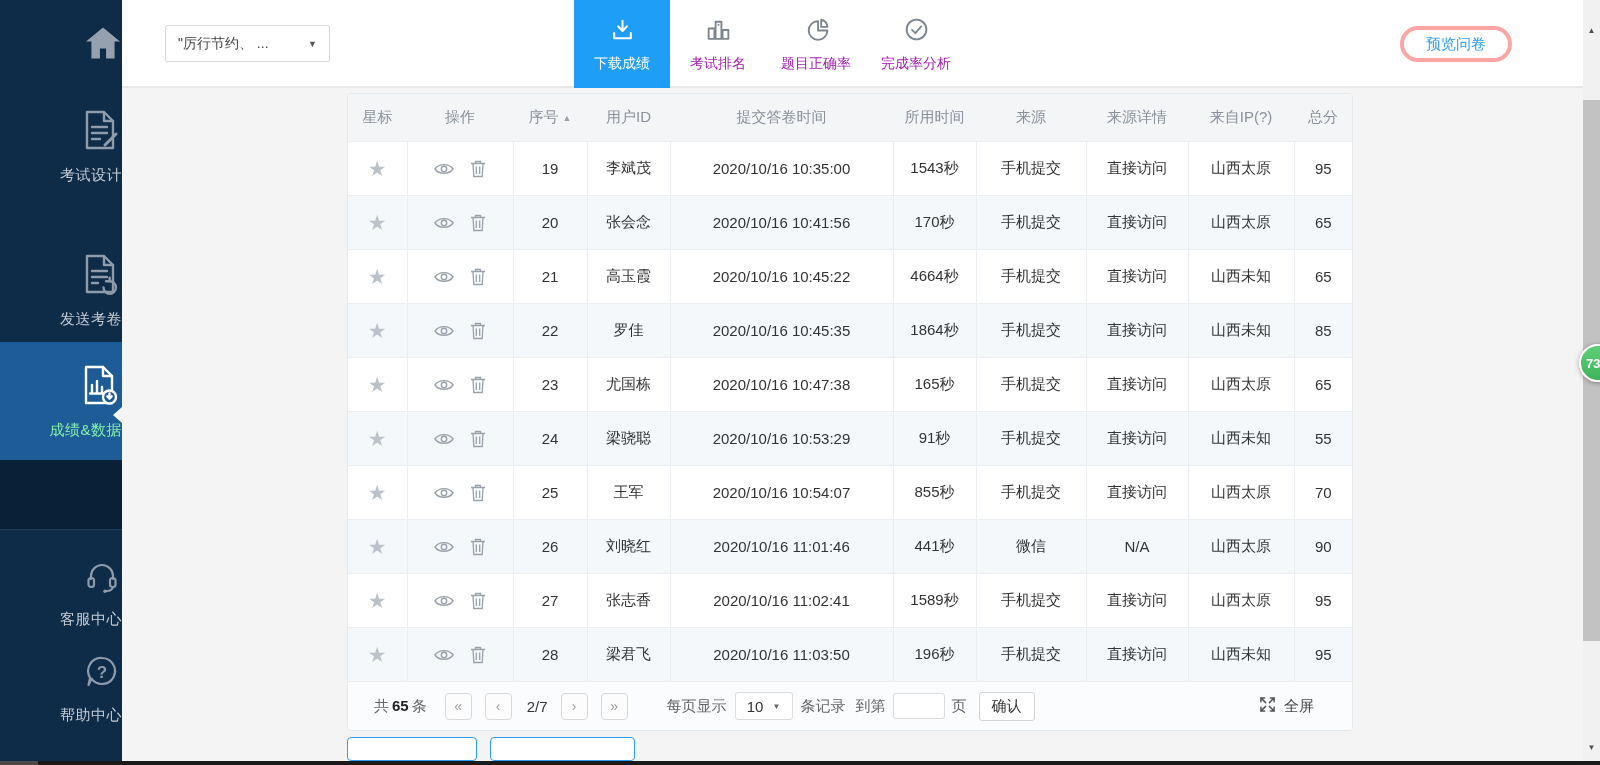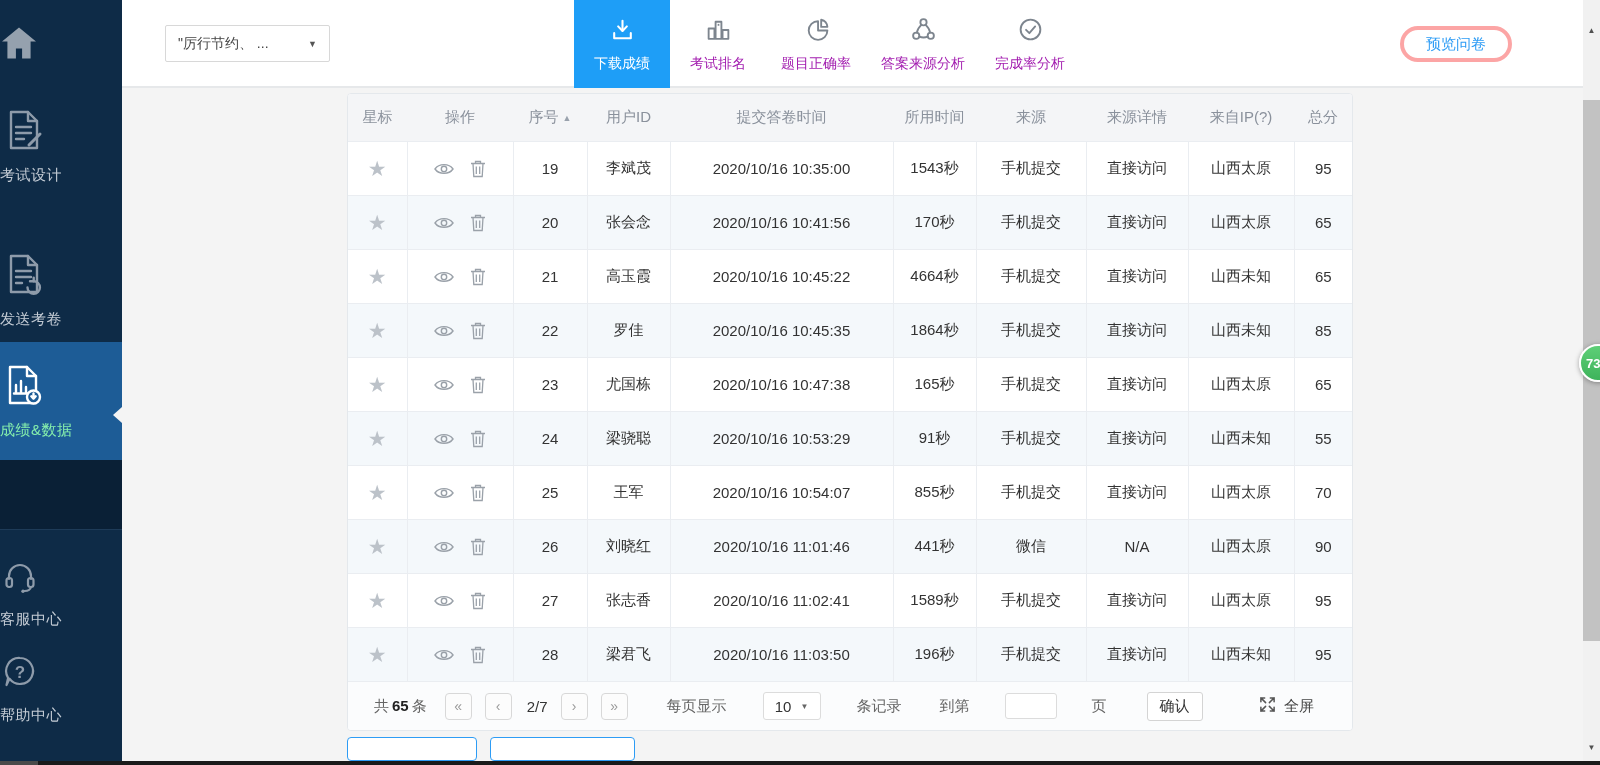--- a/index.html
+++ b/index.html
@@ -5,21 +5,21 @@
   * { box-sizing: border-box; margin: 0; padding: 0; }
   html,body { width:1600px; height:765px; }
   body {
     font-family: "Liberation Sans", "DejaVu Sans", sans-serif;
     background:#F4F4F4; position:relative; overflow:hidden; color:#333;
   }
   .screen { position:absolute; inset:0; overflow:hidden; }
 
   
   .sidebar { position:absolute; left:0; top:0; width:122px; height:761px; background:#0E2B47; z-index:5; }
-  .side-item { position:absolute; left:0; width:122px; display:flex; flex-direction:column; align-items:flex-start; justify-content:center; gap:9px; cursor:pointer; }
+  .side-item { position:absolute; left:0; width:122px; display:flex; flex-direction:column; align-items:flex-end; justify-content:center; gap:9px; cursor:pointer; }
   .side-item .lbl { font-size:15px; color:#C3CBD4; letter-spacing:.5px; }
   .si-home { top:14px; height:62px; }
   .si-design { top:100px; height:92px; }
   .si-send { top:244px; height:92px; }
   .si-scores { top:342px; height:118px; background:#1D5C96; }
   .si-scores .lbl { color:#86efac; }
   .side-gap { position:absolute; left:0; top:460px; width:122px; height:70px; background:#0A2036; border-bottom:1px solid #1E3B58; }
   .si-support { top:552px; height:82px; }
   .si-help { top:648px; height:82px; }
   .notch { position:absolute; right:0; top:65px; width:0; height:0;
@@ -49,21 +49,21 @@
   .star { font-size:21px; color:#BCC2C9; line-height:1; cursor:pointer; }
   .op { display:inline-flex; vertical-align:middle; margin:0 6px; cursor:pointer; }
 
   
   .pager { height:49px; display:flex; align-items:center; padding:0 0 0 26px; background:#FBFCFD; border-top:1px solid #EAEDF1; font-size:15px; color:#666; }
   .total { margin-right:18px; white-space:nowrap; }
   .total b { color:#222; font-weight:bold; margin:0 3px; }
   .pg-btn { width:27px; height:27px; border:1px solid #D8D8D8; border-radius:4px; background:#FCFCFC; color:#9A9A9A;
     display:inline-flex; align-items:center; justify-content:center; font-size:14px; margin-right:13px; cursor:pointer; }
   .pg-cur { color:#333; margin:0 13px 0 2px; }
-  .grp2 { margin-left:26px; display:flex; align-items:center;gap:28px; }
+  .grp2 { margin-left:26px; display:flex; align-items:center; }
   .pg-select { width:58px; height:28px; border:1px solid #DCDCDC; border-radius:3px; background:#fff; color:#333;
     display:inline-flex; align-items:center; justify-content:center; gap:9px; margin:0 8px; cursor:pointer; }
   .pg-select .caret { font-size:8px; color:#666; }
   .goto-input { width:52px; height:26px; border:1px solid #DCDCDC; border-radius:3px; margin:0 7px; font-family:inherit; font-size:14px; text-align:center; }
   .confirm-btn { margin-left:12px; padding:4px 12px; border:1px solid #D4D4D4; border-radius:3px; background:#fff; color:#333; font-size:15px; font-family:Liberation Mono, monospace; cursor:pointer; }
   .fullscreen { margin-left:auto; margin-right:38px; display:flex; align-items:center; gap:8px; color:#444; cursor:pointer; }
 
   
   .cut-btn { position:absolute; top:737px; height:24px; background:#fff; border:1px solid #2D9CF5; border-radius:4px; z-index:2; cursor:pointer; }
   .cut-b1 { left:347px; width:130px; }
@@ -191,31 +191,20 @@
         <span>
           <svg width="27" height="27" viewBox="0 0 26 26" fill="none" stroke="#7D858E" stroke-width="1.8" stroke-linejoin="round">
             <path d="M14.5 5 a9 9 0 1 0 9 9 h-9 Z"></path>
             <path d="M17.5 3.5 a8 8 0 0 1 6 7 l-6 0 Z"></path>
           </svg>
         </span>
         <span class="tlbl">题目正确率</span>
       </div>
       <div class="tab">
         <span>
-          <svg width="27" height="27" viewBox="0 0 26 26" fill="none" stroke="#7D858E" stroke-width="1.8" stroke-linecap="round">
-            <circle cx="13" cy="6" r="3"></circle>
-              <circle cx="6" cy="19" r="3"></circle>
-              <circle cx="20" cy="19" r="3"></circle>
-            <path d="M10.9 8.6 Q7 12.5 6.6 16 M15.1 8.6 Q19 12.5 19.4 16 M9 19.8 Q13 21.5 17 19.8"></path>
-          </svg>
-        </span>
-        <span class="tlbl">答案来源分析</span>
-      </div>
-      <div class="tab">
-        <span>
           <svg width="27" height="27" viewBox="0 0 26 26" fill="none" stroke="#7D858E" stroke-width="1.8" stroke-linecap="round" stroke-linejoin="round">
             <circle cx="13" cy="13" r="9.5"></circle>
               <path d="M8.7 13.3 l3.2 3.2 5.6 -6.4"></path>
           </svg>
         </span>
         <span class="tlbl">完成率分析</span>
       </div>
     </nav>
 
     <button class="preview-btn">预览问卷</button>

